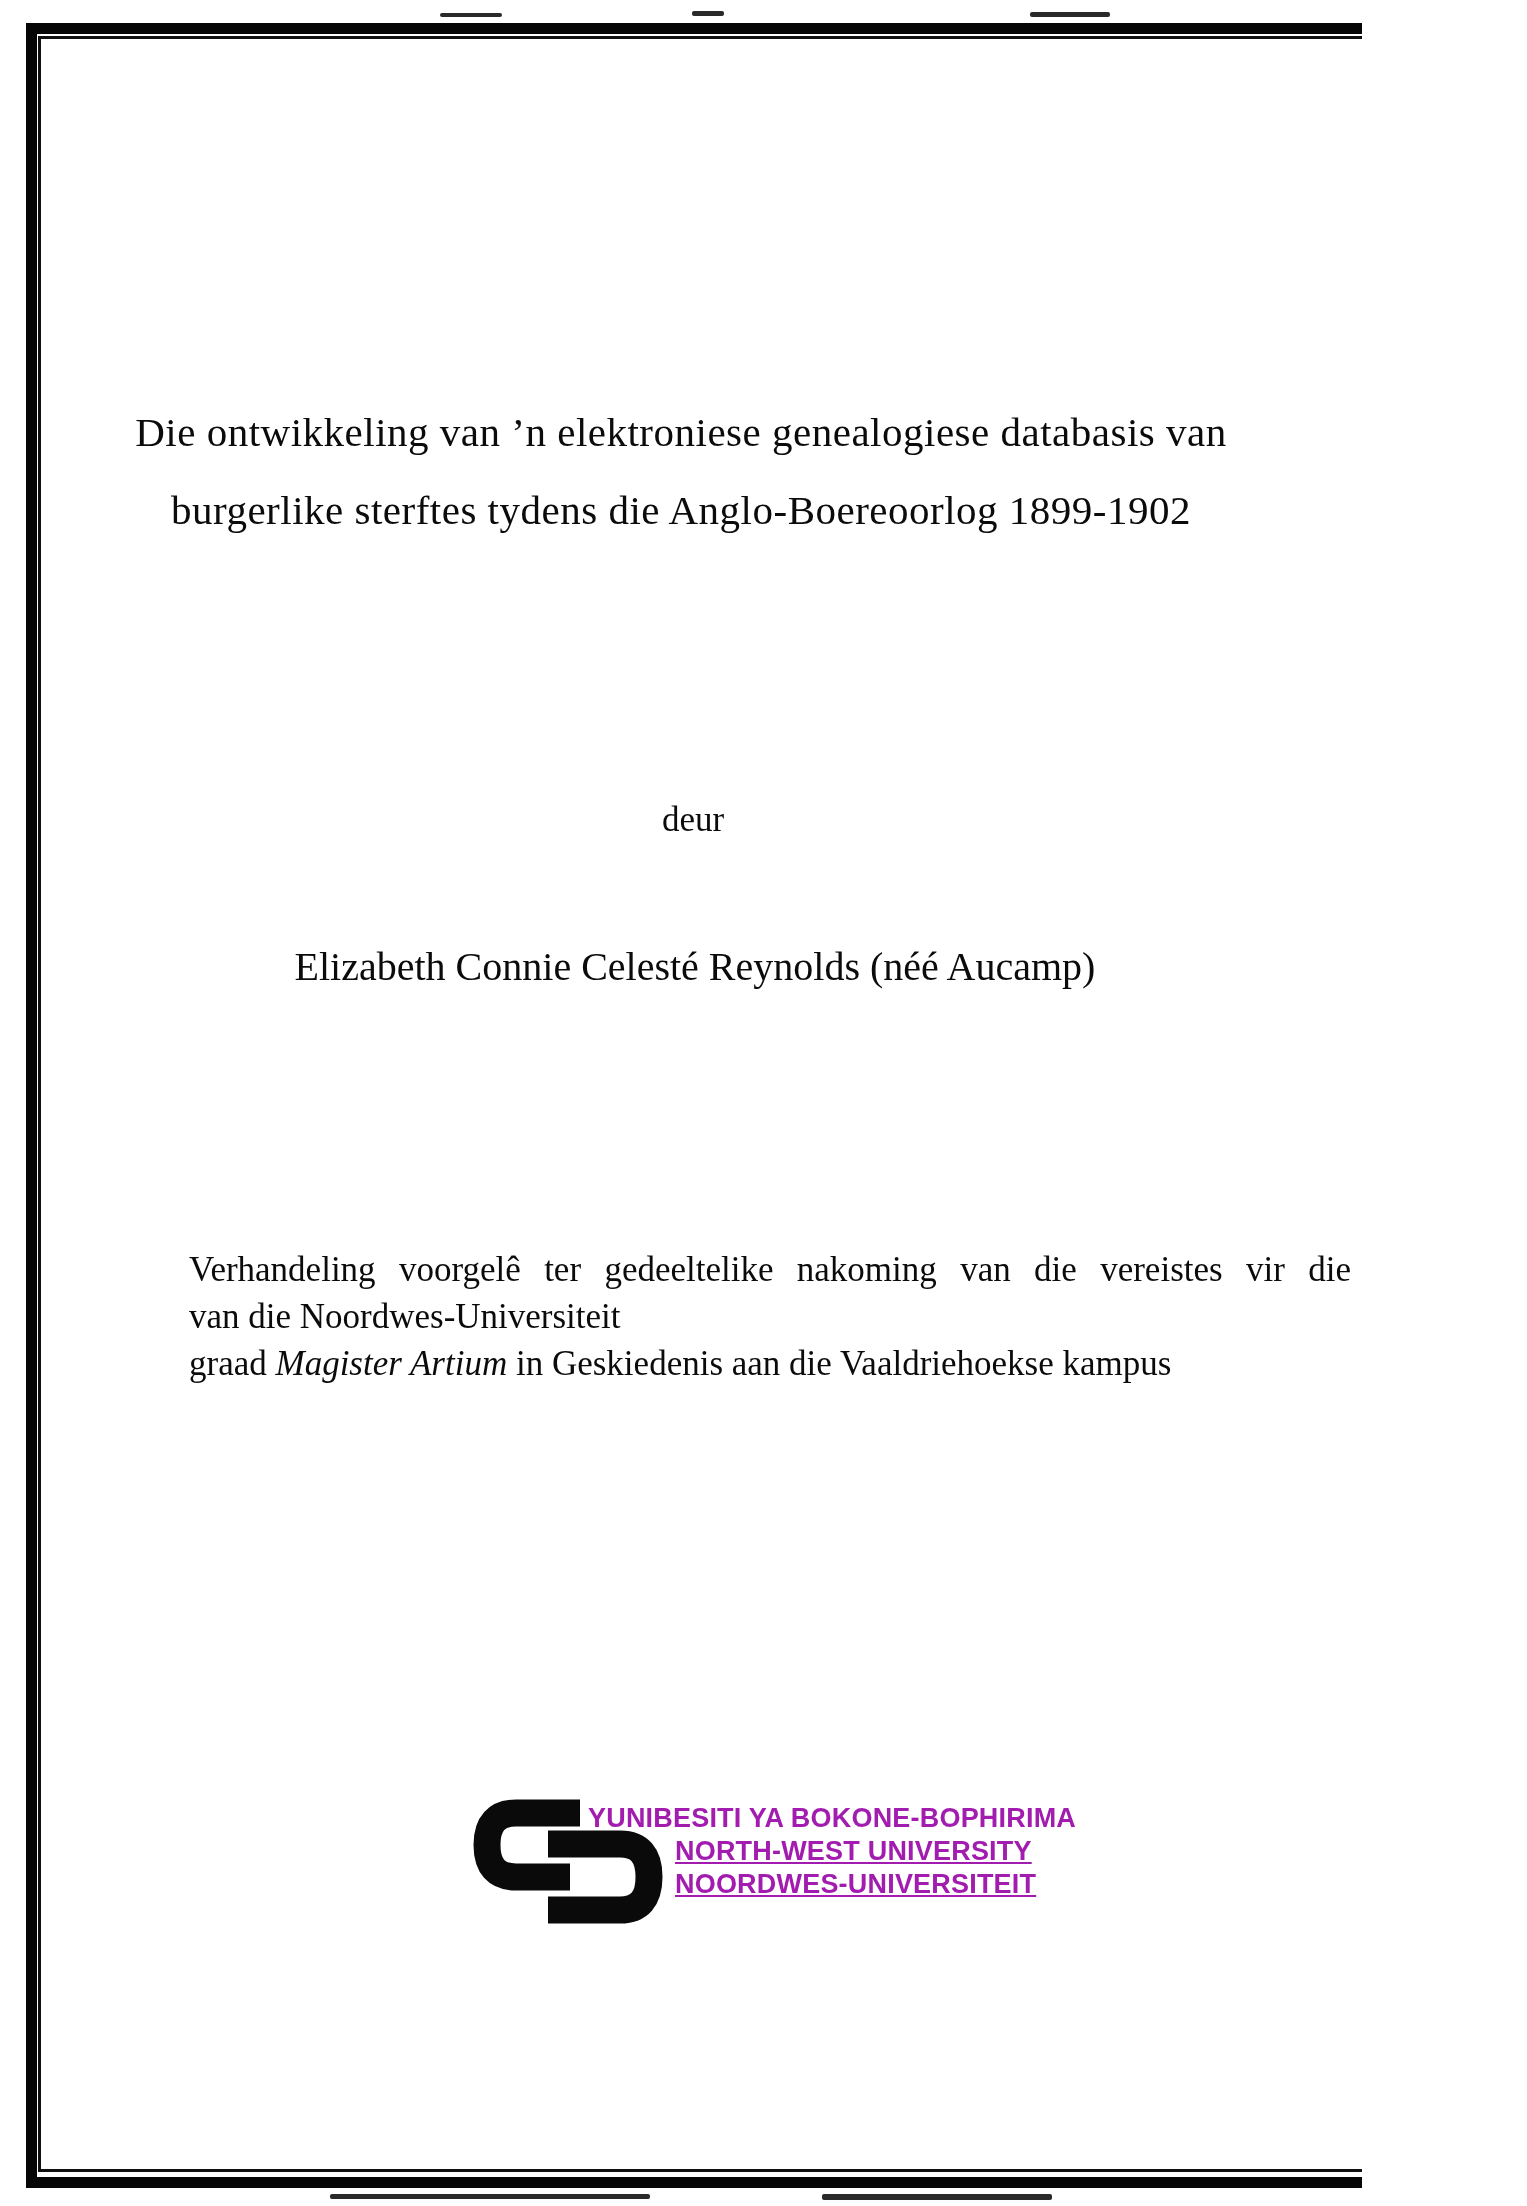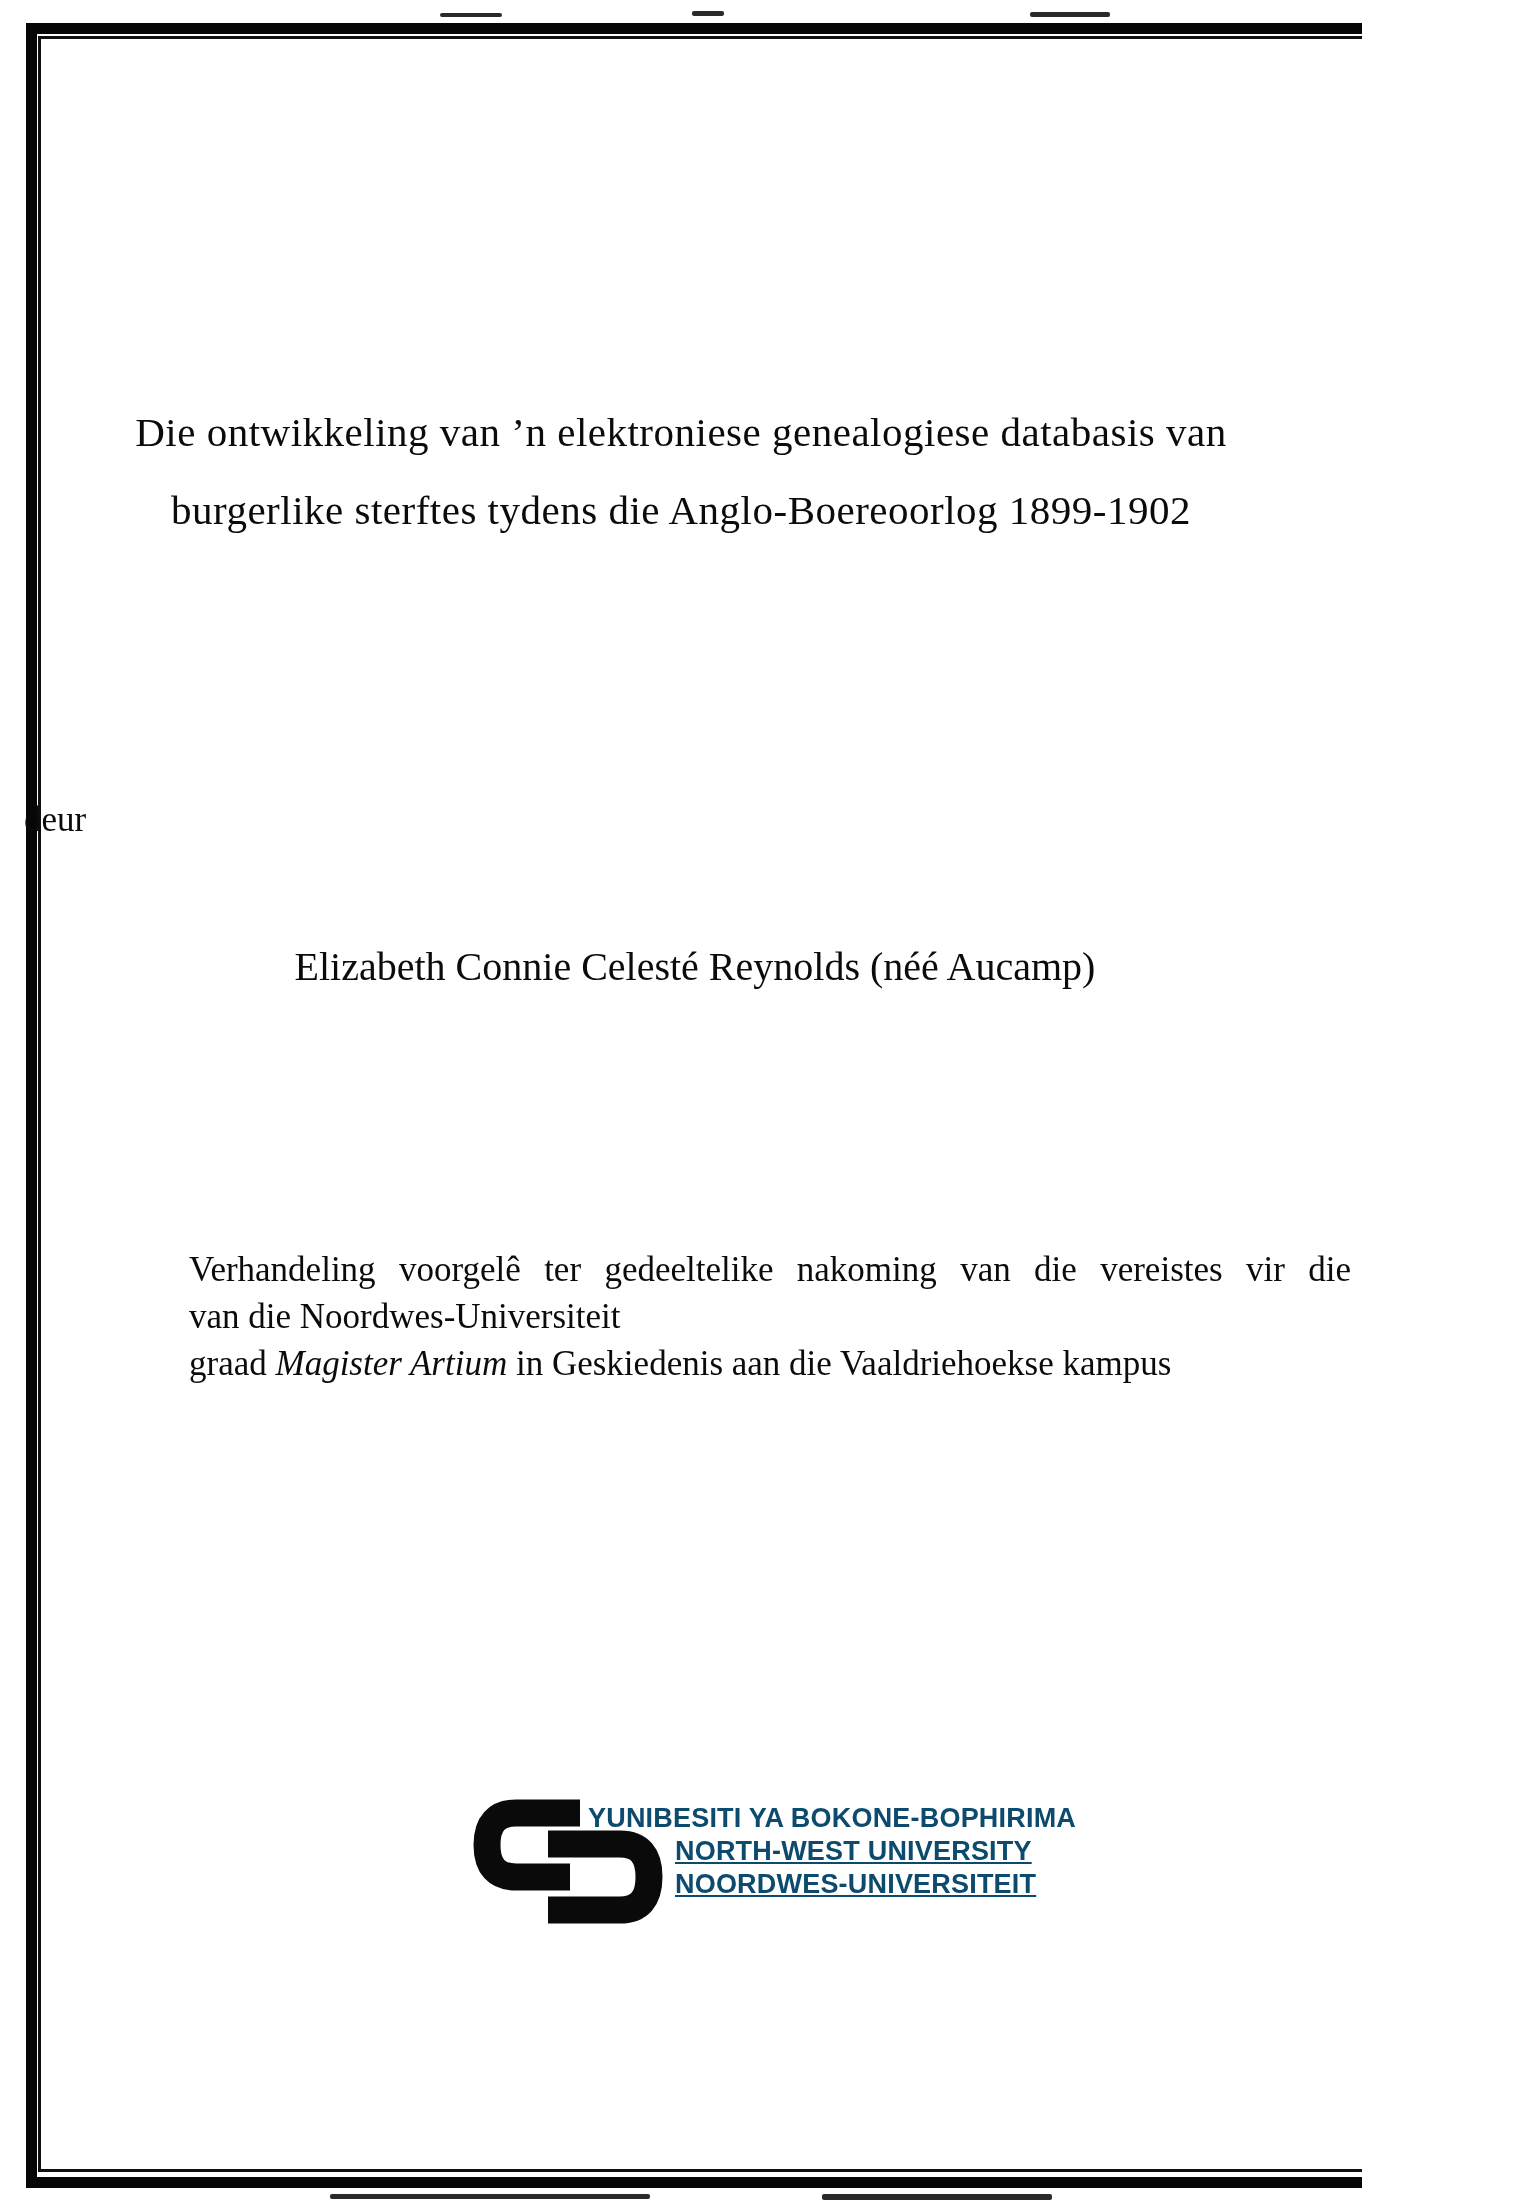--- a/index.html
+++ b/index.html
@@ -43,20 +43,21 @@
     text-align: center;
     font-size: 41px;
     line-height: 78px;
     letter-spacing: 0.5px;
     white-space: nowrap;
   }
   .byline {
     position: absolute;
     left: 24px; right: 0;
     top: 800px;
+    text-align: center;
     font-size: 35px;
     line-height: 40px;
   }
   .author-line {
     position: absolute;
     left: 28px; right: 0;
     top: 943px;
     text-align: center;
     font-size: 40px;
     line-height: 48px;
@@ -94,21 +95,21 @@
     left: 0; top: 3px;
   }
   .logo-text {
     position: absolute;
     left: 116px;
     top: 6px;
     font-family: "Liberation Sans", "DejaVu Sans", sans-serif;
     font-weight: 700;
     font-size: 27px;
     line-height: 33px;
-    color: #0c4a6e;
+    color: #a21caf;
     letter-spacing: 0.2px;
     white-space: nowrap;
   }
   .logo-text .indented { margin-left: 87px; text-decoration: underline; }
 </style>
 </head>
 <body>
 
 <div class="page">
 

